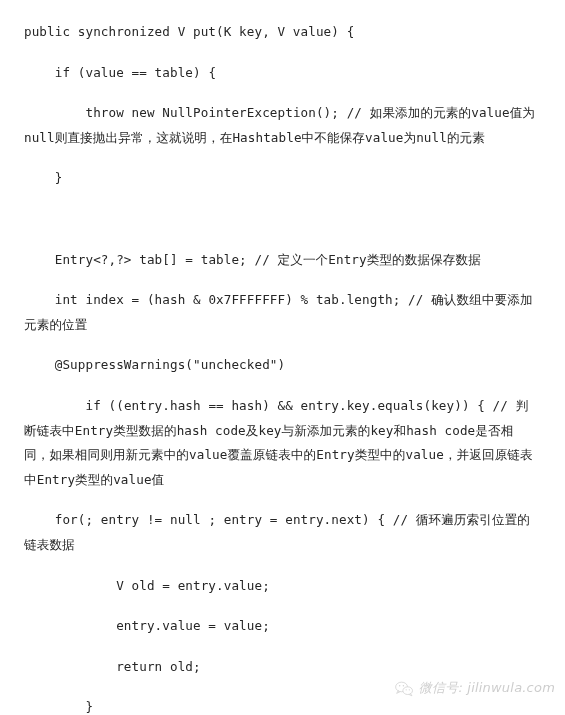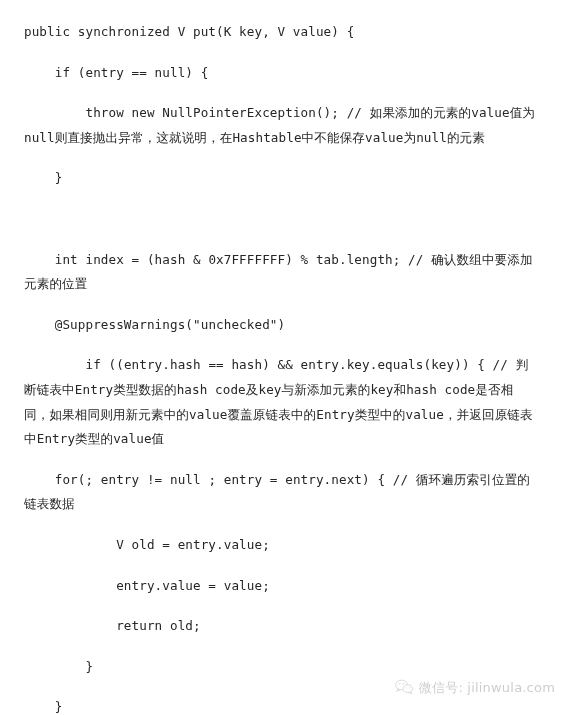--- a/index.html
+++ b/index.html
@@ -35,48 +35,50 @@
   }
   .code-line.blank {
     height: 24.6px;
     min-height: 24.6px;
   }
   .watermark {
     position: absolute;
     right: 10px;
     bottom: 18px;
     display: flex;
-    align-items: flex-start;
+    align-items: flex-end;
     gap: 5px;
     opacity: 0.30;
     filter: grayscale(100%);
     pointer-events: none;
+    font-style: italic;
   }
   .watermark-icon {
     width: 19px;
     height: 16px;
     display: block;
   }
   .watermark-text {
     font-family: "DejaVu Sans", "Liberation Sans", sans-serif;
     font-size: 13px;
     color: #5a5a5a;
     white-space: nowrap;
     letter-spacing: 0.2px;
   }
 </style>
 </head>
 <body>
 
 <div class="code-listing">
   <div class="code-line">public synchronized V put(K key, V value) {</div>
-  <div class="code-line">    if (entry == null) {</div>
+  <div class="code-line">    if (value == table) {</div>
   <div class="code-line">        throw new NullPointerException(); // 如果添加的元素的value值为null则直接抛出异常，这就说明，在Hashtable中不能保存value为null的元素</div>
   <div class="code-line">    }</div>
   <div class="code-line blank"></div>
+  <div class="code-line">    Entry&lt;?,?&gt; tab[] = table; // 定义一个Entry类型的数据保存数据</div>
   <div class="code-line">    int index = (hash &amp; 0x7FFFFFFF) % tab.length; // 确认数组中要添加元素的位置</div>
   <div class="code-line">    @SuppressWarnings("unchecked")</div>
   <div class="code-line">        if ((entry.hash == hash) &amp;&amp; entry.key.equals(key)) { // 判断链表中Entry类型数据的hash code及key与新添加元素的key和hash code是否相同，如果相同则用新元素中的value覆盖原链表中的Entry类型中的value，并返回原链表中Entry类型的value值</div>
   <div class="code-line">    for(; entry != null ; entry = entry.next) { // 循环遍历索引位置的链表数据</div>
   <div class="code-line">            V old = entry.value;</div>
   <div class="code-line">            entry.value = value;</div>
   <div class="code-line">            return old;</div>
   <div class="code-line">        }</div>
   <div class="code-line">    }</div>
   <div class="code-line blank"></div>

